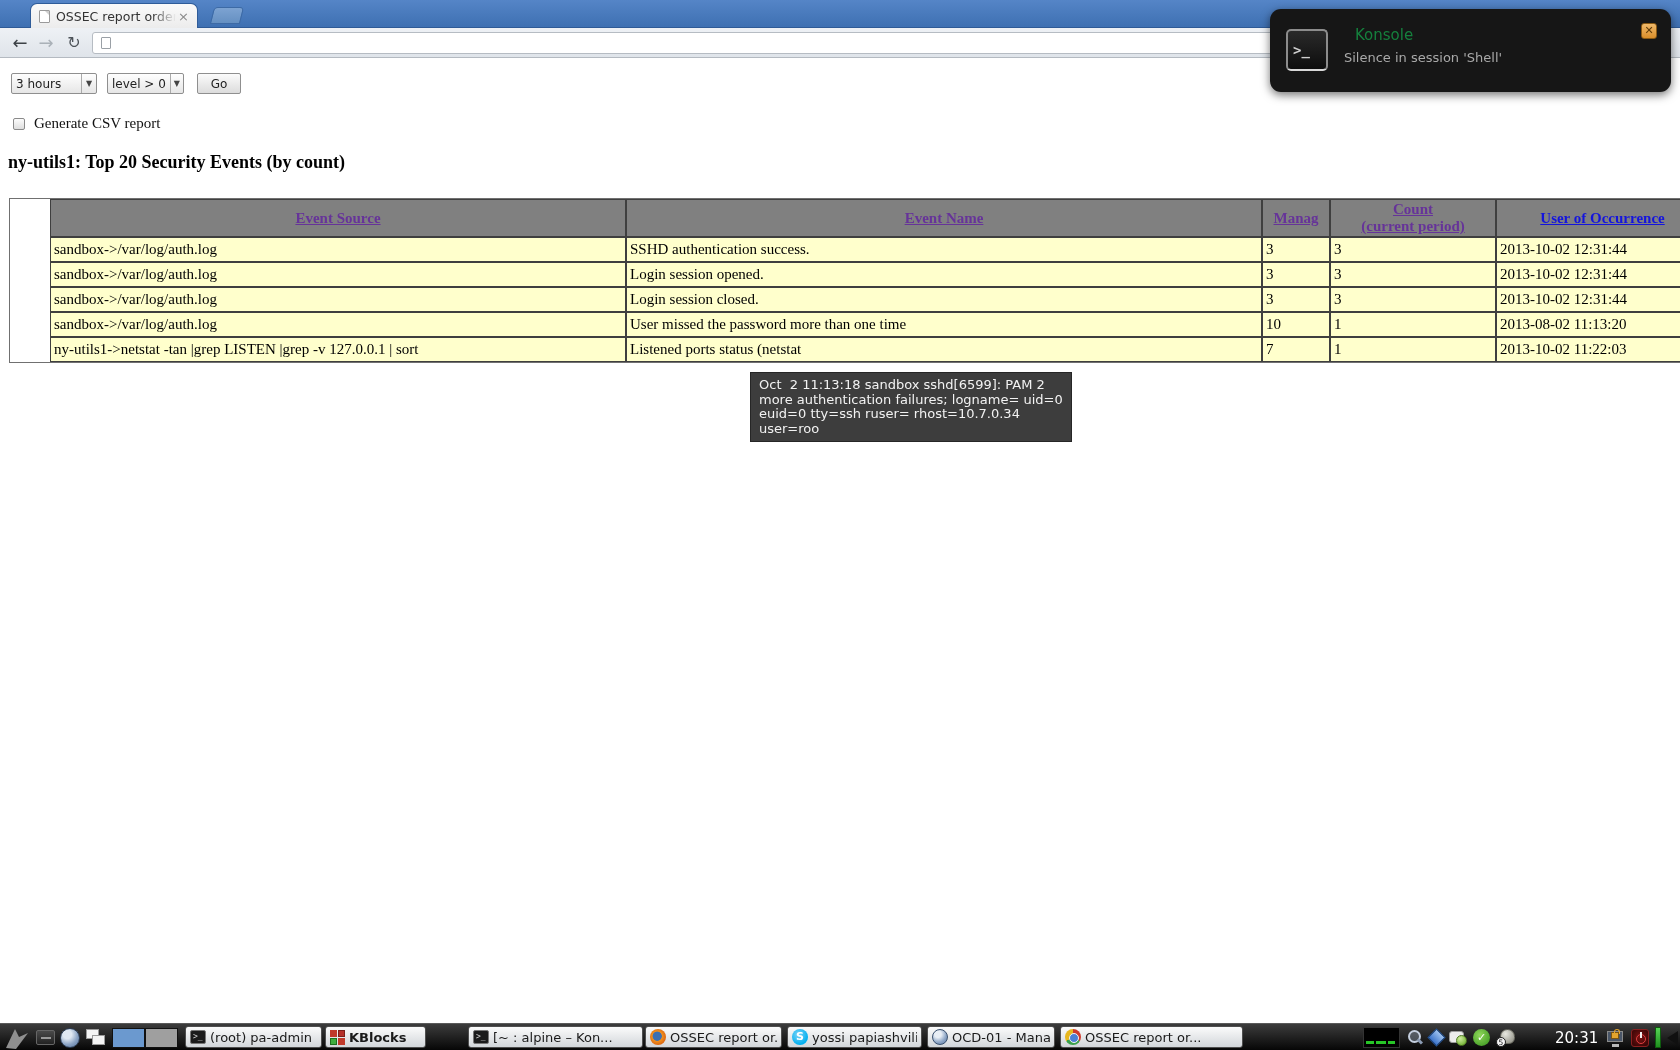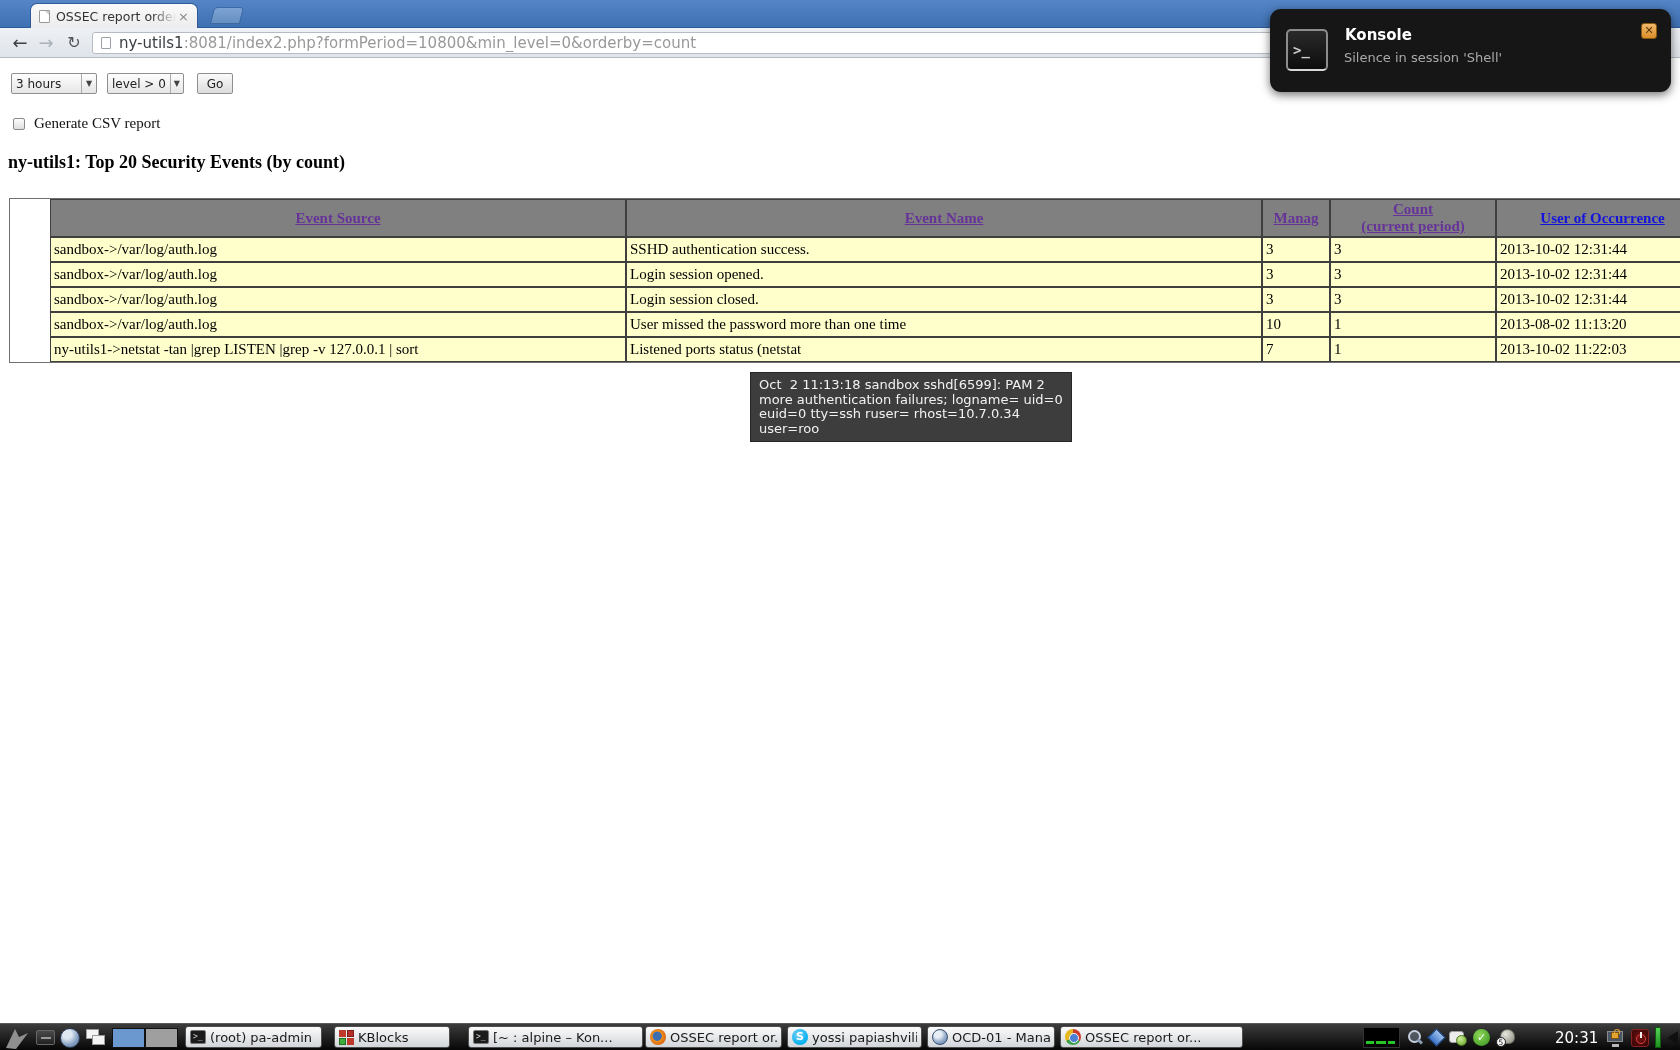--- a/index.html
+++ b/index.html
@@ -63,21 +63,21 @@
     position:absolute; height:21px;
     background:linear-gradient(#fefefe,#e6e6e6);
     border:1px solid #8f8f8f; border-radius:2px;
     font-size:12px; color:#222; display:flex; align-items:center;
   }
   .sel .sel-label { padding:0 4px; flex:1; white-space:nowrap; }
   .sel .sel-arrow { width:15px; border-left:1px solid #aaa; text-align:center; font-size:8px; color:#444; align-self:stretch; display:flex; align-items:center; justify-content:center; }
   .sel-period { left:11px; top:15px; width:86px; }
   .sel-level  { left:107px; top:15px; width:77px; }
   .go-btn {
-    position:absolute; left:197px; top:15px; width:36px; height:21px;
+    position:absolute; left:197px; top:15px; width:44px; height:21px;
     background:linear-gradient(#fbfbfb,#dcdcdc); border:1px solid #8f8f8f; border-radius:2px;
     font-size:12px; color:#222; font-family:"DejaVu Sans",sans-serif;
   }
   .csv-row { position:absolute; left:13px; top:57px; display:flex; align-items:center; }
   .checkbox {
     width:12px; height:12px; border:1px solid #8a8a8a; border-radius:2px;
     background:linear-gradient(#fcfcfc,#dedede); display:inline-block;
   }
   .csv-label { font-family:"Liberation Serif",serif; font-size:15px; color:#111; margin-left:9px; }
 
@@ -121,21 +121,21 @@
     background:#161616; border-radius:11px; z-index:50;
     box-shadow:0 3px 10px rgba(0,0,0,.55);
   }
   .notif-icon {
     position:absolute; left:16px; top:20px; width:42px; height:42px;
     background:linear-gradient(#2a2a2a,#0d0d0d); border:2px solid #8c8c8c;
     border-bottom-color:#d8d8d8; border-radius:5px;
     color:#cfcfcf; font-family:"DejaVu Sans Mono",monospace; font-size:14px; font-weight:bold;
     display:flex; align-items:center; justify-content:flex-start; padding-left:5px;
   }
-  .notif-title { position:absolute; left:75px; top:17px; font-size:15px; font-weight:bold; color:#ffffff; }
+  .notif-title { position:absolute; left:85px; top:17px; font-size:15px; font-weight:normal; color:#15803d; }
   .notif-msg   { position:absolute; left:74px; top:41px; font-size:13px; color:#a9a9a9; }
   .notif-close {
     position:absolute; right:14px; top:14px; width:16px; height:16px;
     background:linear-gradient(#f0b96a,#d98e2b); border-radius:3px; border:1px solid #8a5a14;
     color:#5d3a08; font-size:11px; font-weight:bold; line-height:14px; text-align:center;
   }
 
   
   .taskbar {
     position:absolute; left:0; bottom:0; width:1680px; height:27px;
@@ -228,21 +228,20 @@
   </div>
   <div class="newtab-btn"></div>
 </div>
 
 <div class="toolbar"></div>
 <div class="nav-btn nav-back">←</div>
 <div class="nav-btn nav-forward">→</div>
 <div class="nav-btn nav-reload">↻</div>
 <div class="urlbar">
   <span class="url-icon"></span>
-  <span class="url-text"><span class="host">ny-utils1</span><span>:8081/index2.php?formPeriod=10800&amp;min_level=0&amp;orderby=count</span></span>
 </div>
 
 <div class="content">
   <div class="sel sel-period">
     <span class="sel-label">3 hours</span>
     <span class="sel-arrow">▼</span>
   </div>
   <div class="sel sel-level">
     <span class="sel-label">level &gt; 0</span>
     <span class="sel-arrow">▼</span>
@@ -349,21 +348,21 @@
   <div class="kicker pager">
     <span class="desk active"></span>
     <span class="desk inactive"></span>
   </div>
 
   <div>
       <div class="task-btn" style="left: 185px; width: 137px;">
         <span class="ticon ti-terminal">&gt;_</span>
         <span class="task-label">(root) pa-admin ...</span>
       </div>
-      <div class="task-btn" style="left: 334px; width: 116px;">
+      <div class="task-btn" style="left: 325px; width: 101px; font-weight: bold;">
         <span class="ticon ti-kblocks">
           <i></i>
           <i></i>
           <i></i>
           <i></i>
         </span>
         <span class="task-label">KBlocks</span>
       </div>
       <div class="task-btn" style="left: 468px; width: 175px;">
         <span class="ticon ti-terminal">&gt;_</span>

